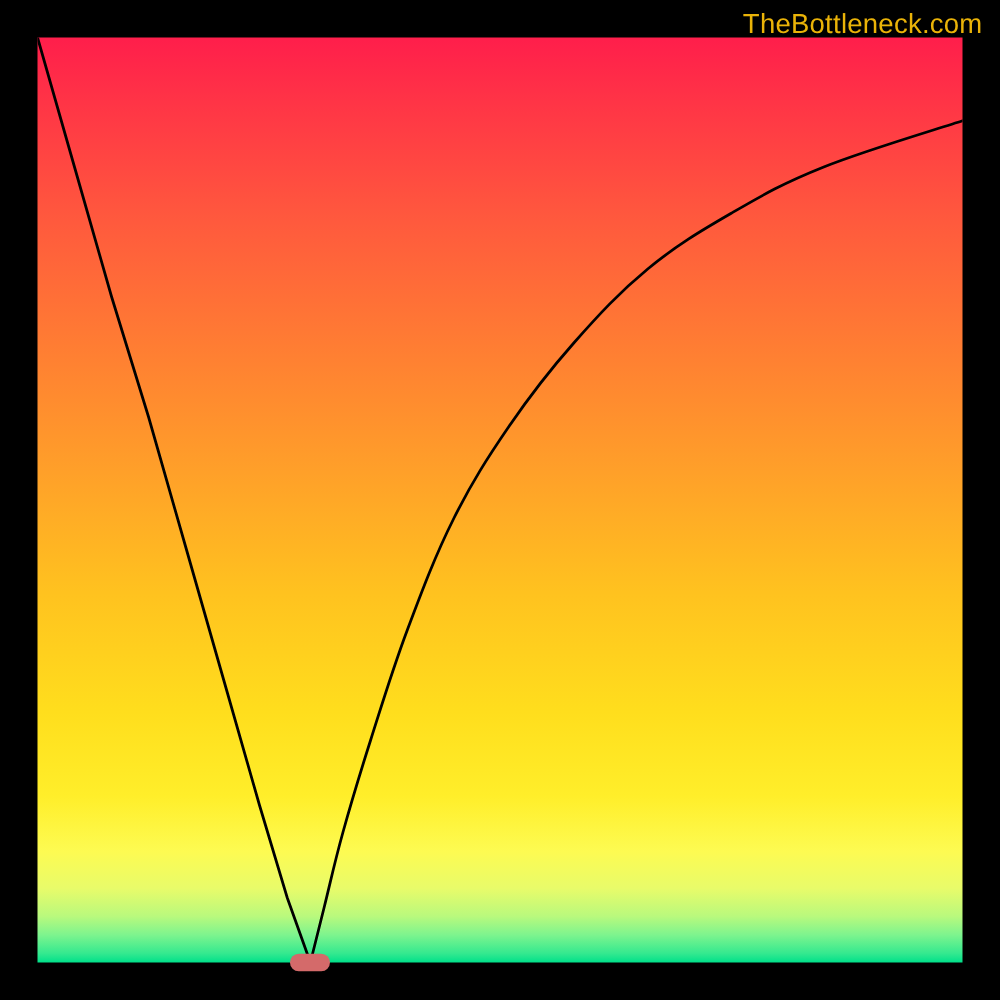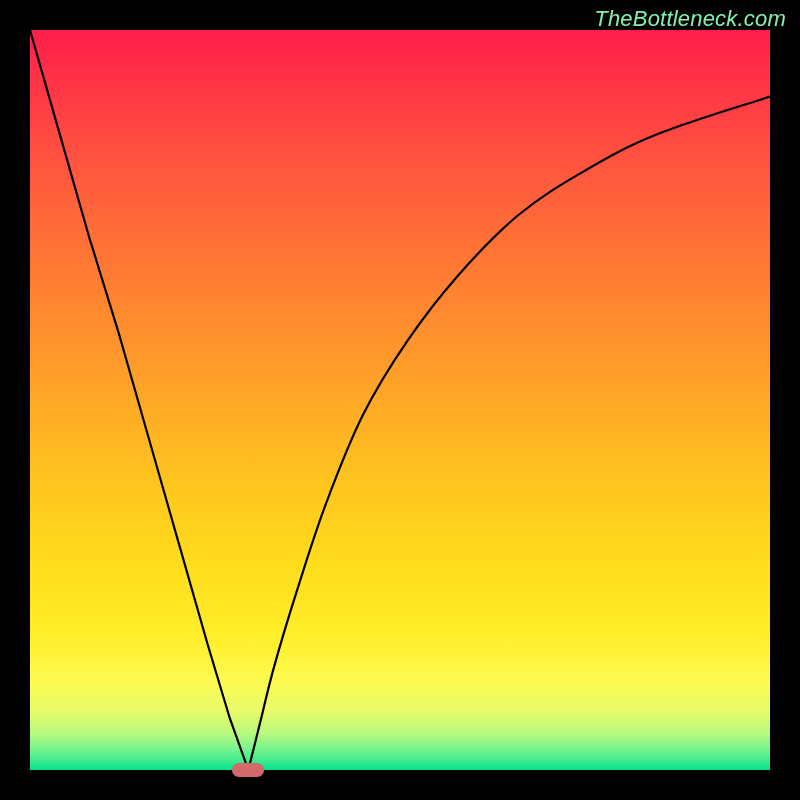--- a/index.html
+++ b/index.html
@@ -37,25 +37,24 @@
       #b9f97d 95%,
       #7ef48e 97%,
       #35e98f 99%,
       #00e08a 100%
     );
   }
   .attribution {
     position: absolute;
     top: 6px;
     right: 14px;
-    color: #86efac;
+    color: #eab308;
     font-size: 22px;
     letter-spacing: 0.2px;
     font-weight: 400;
-    font-style: italic;
   }
   .marker {
     position: absolute;
     width: 32px;
     height: 14px;
     background: #d46a6a;
     border-radius: 7px;
     transform: translate(-50%, -50%);
   }
   svg.curve {

